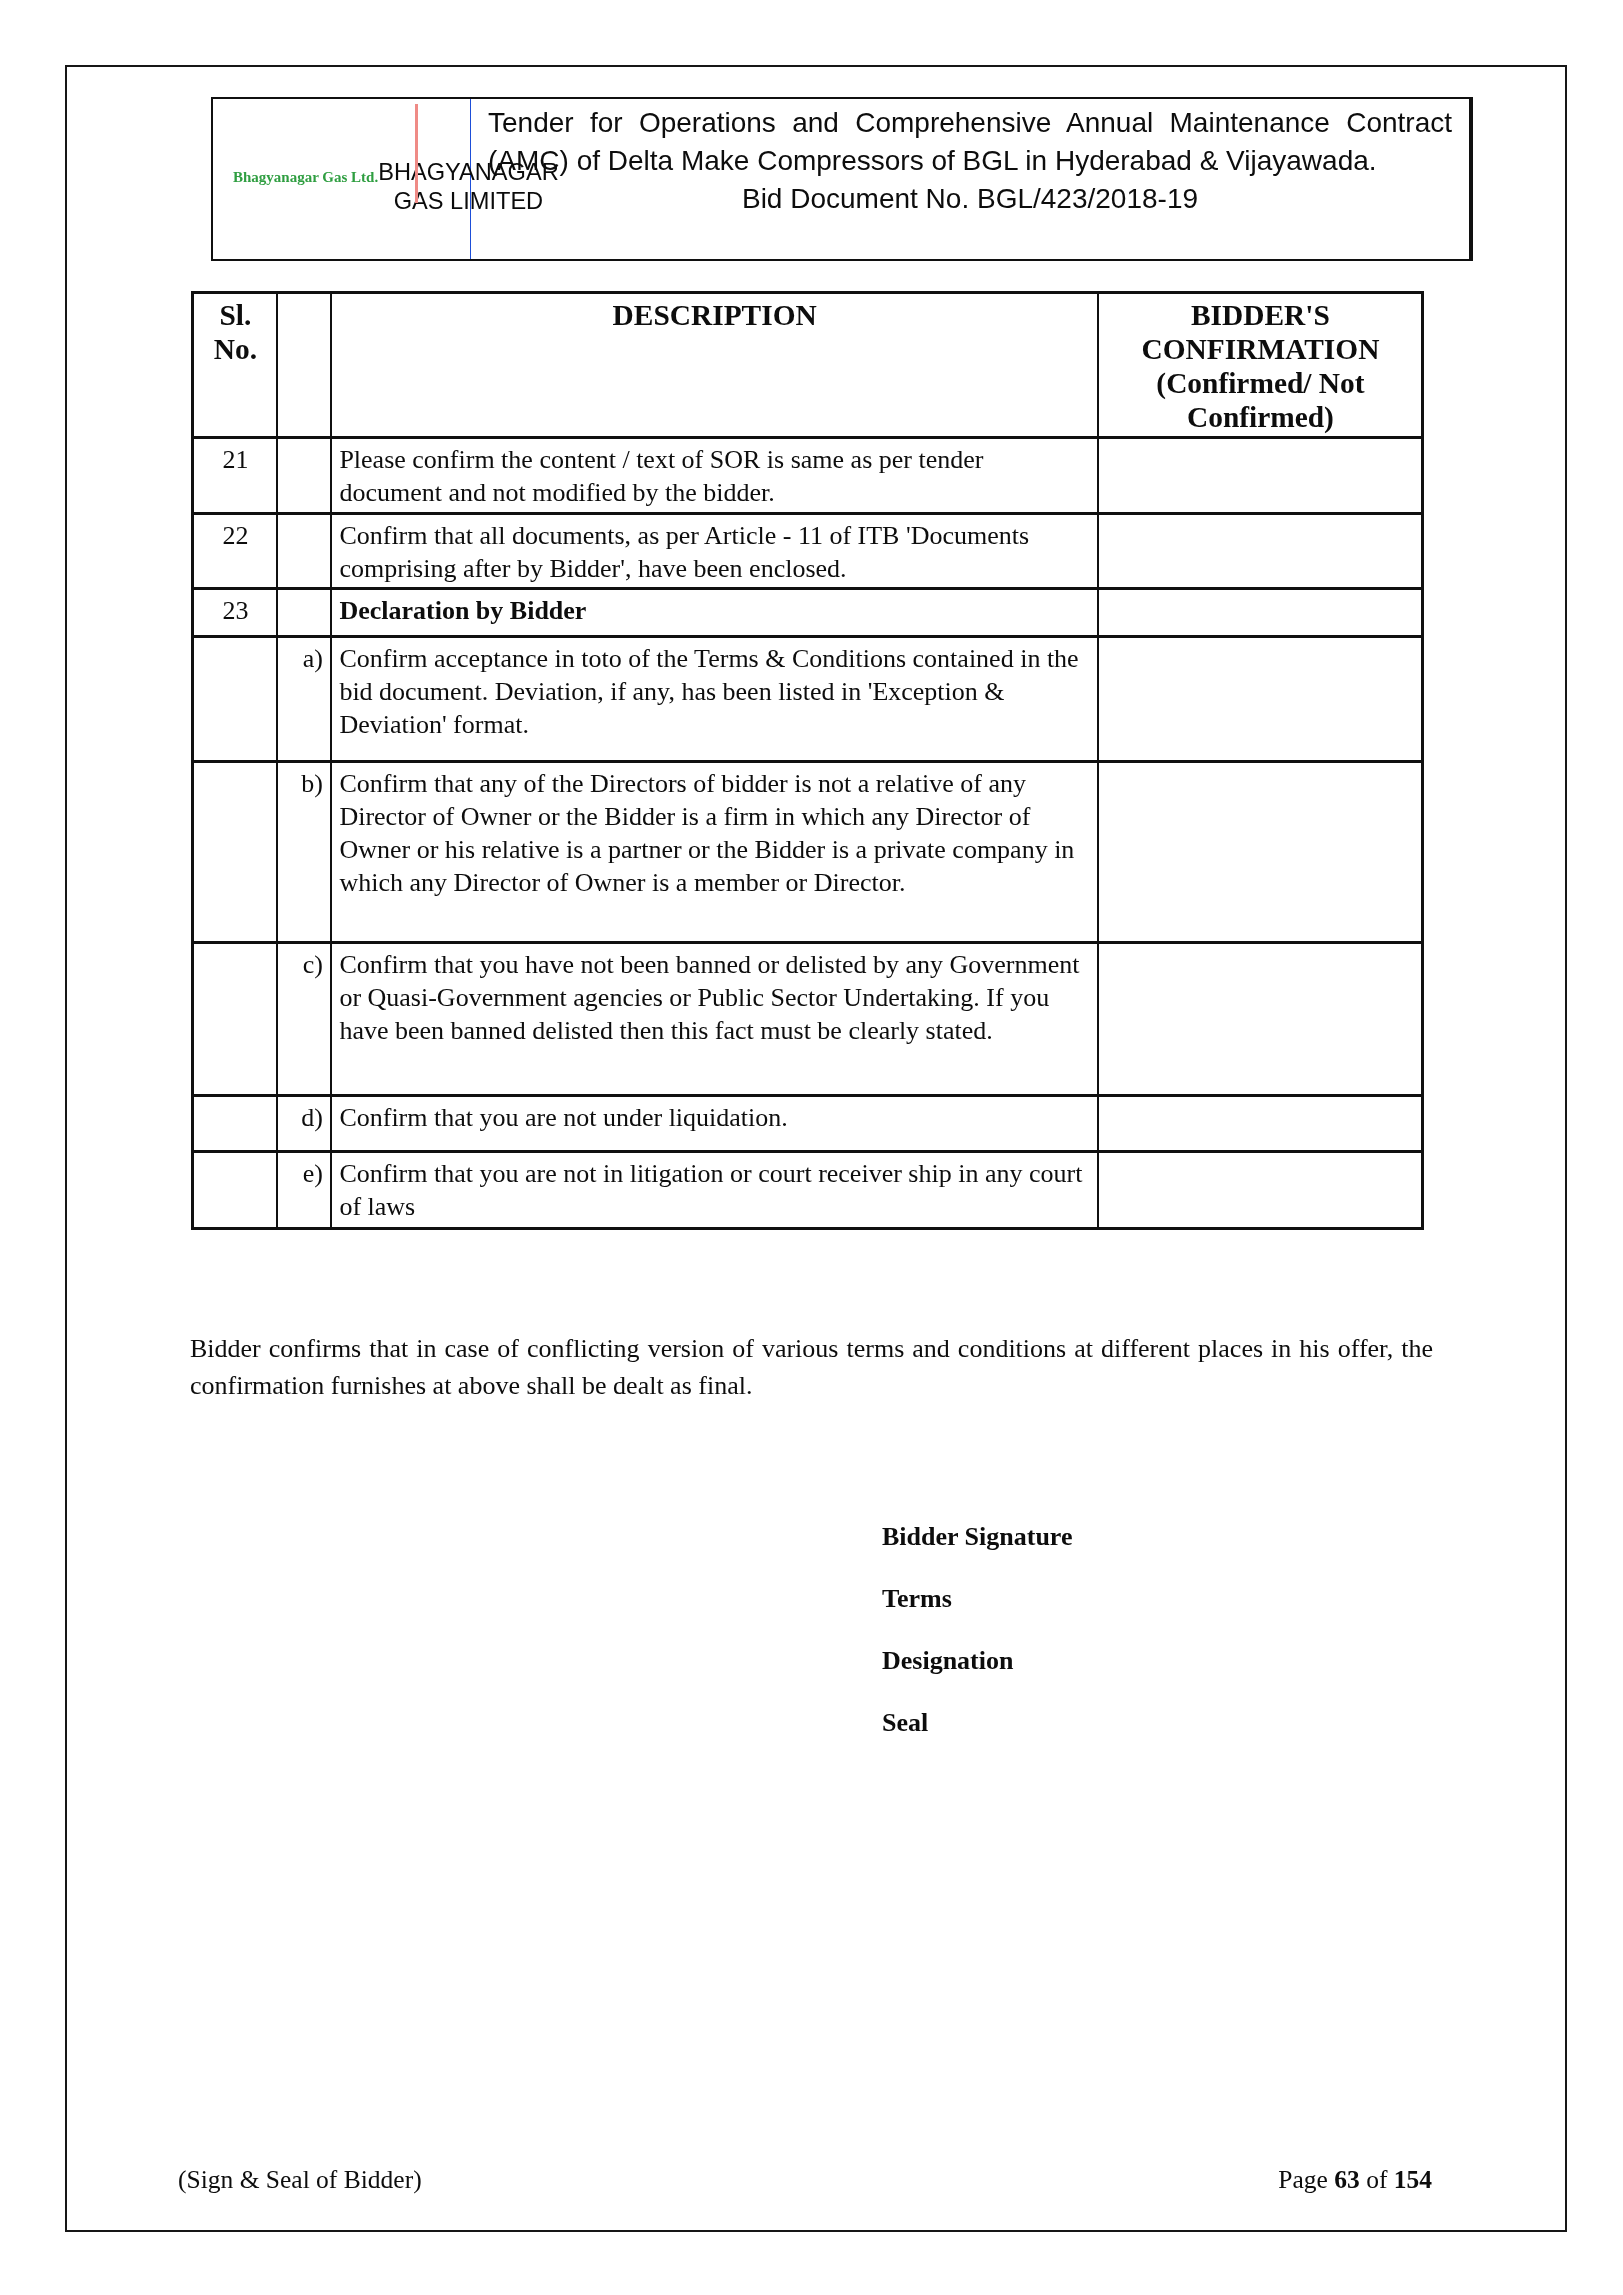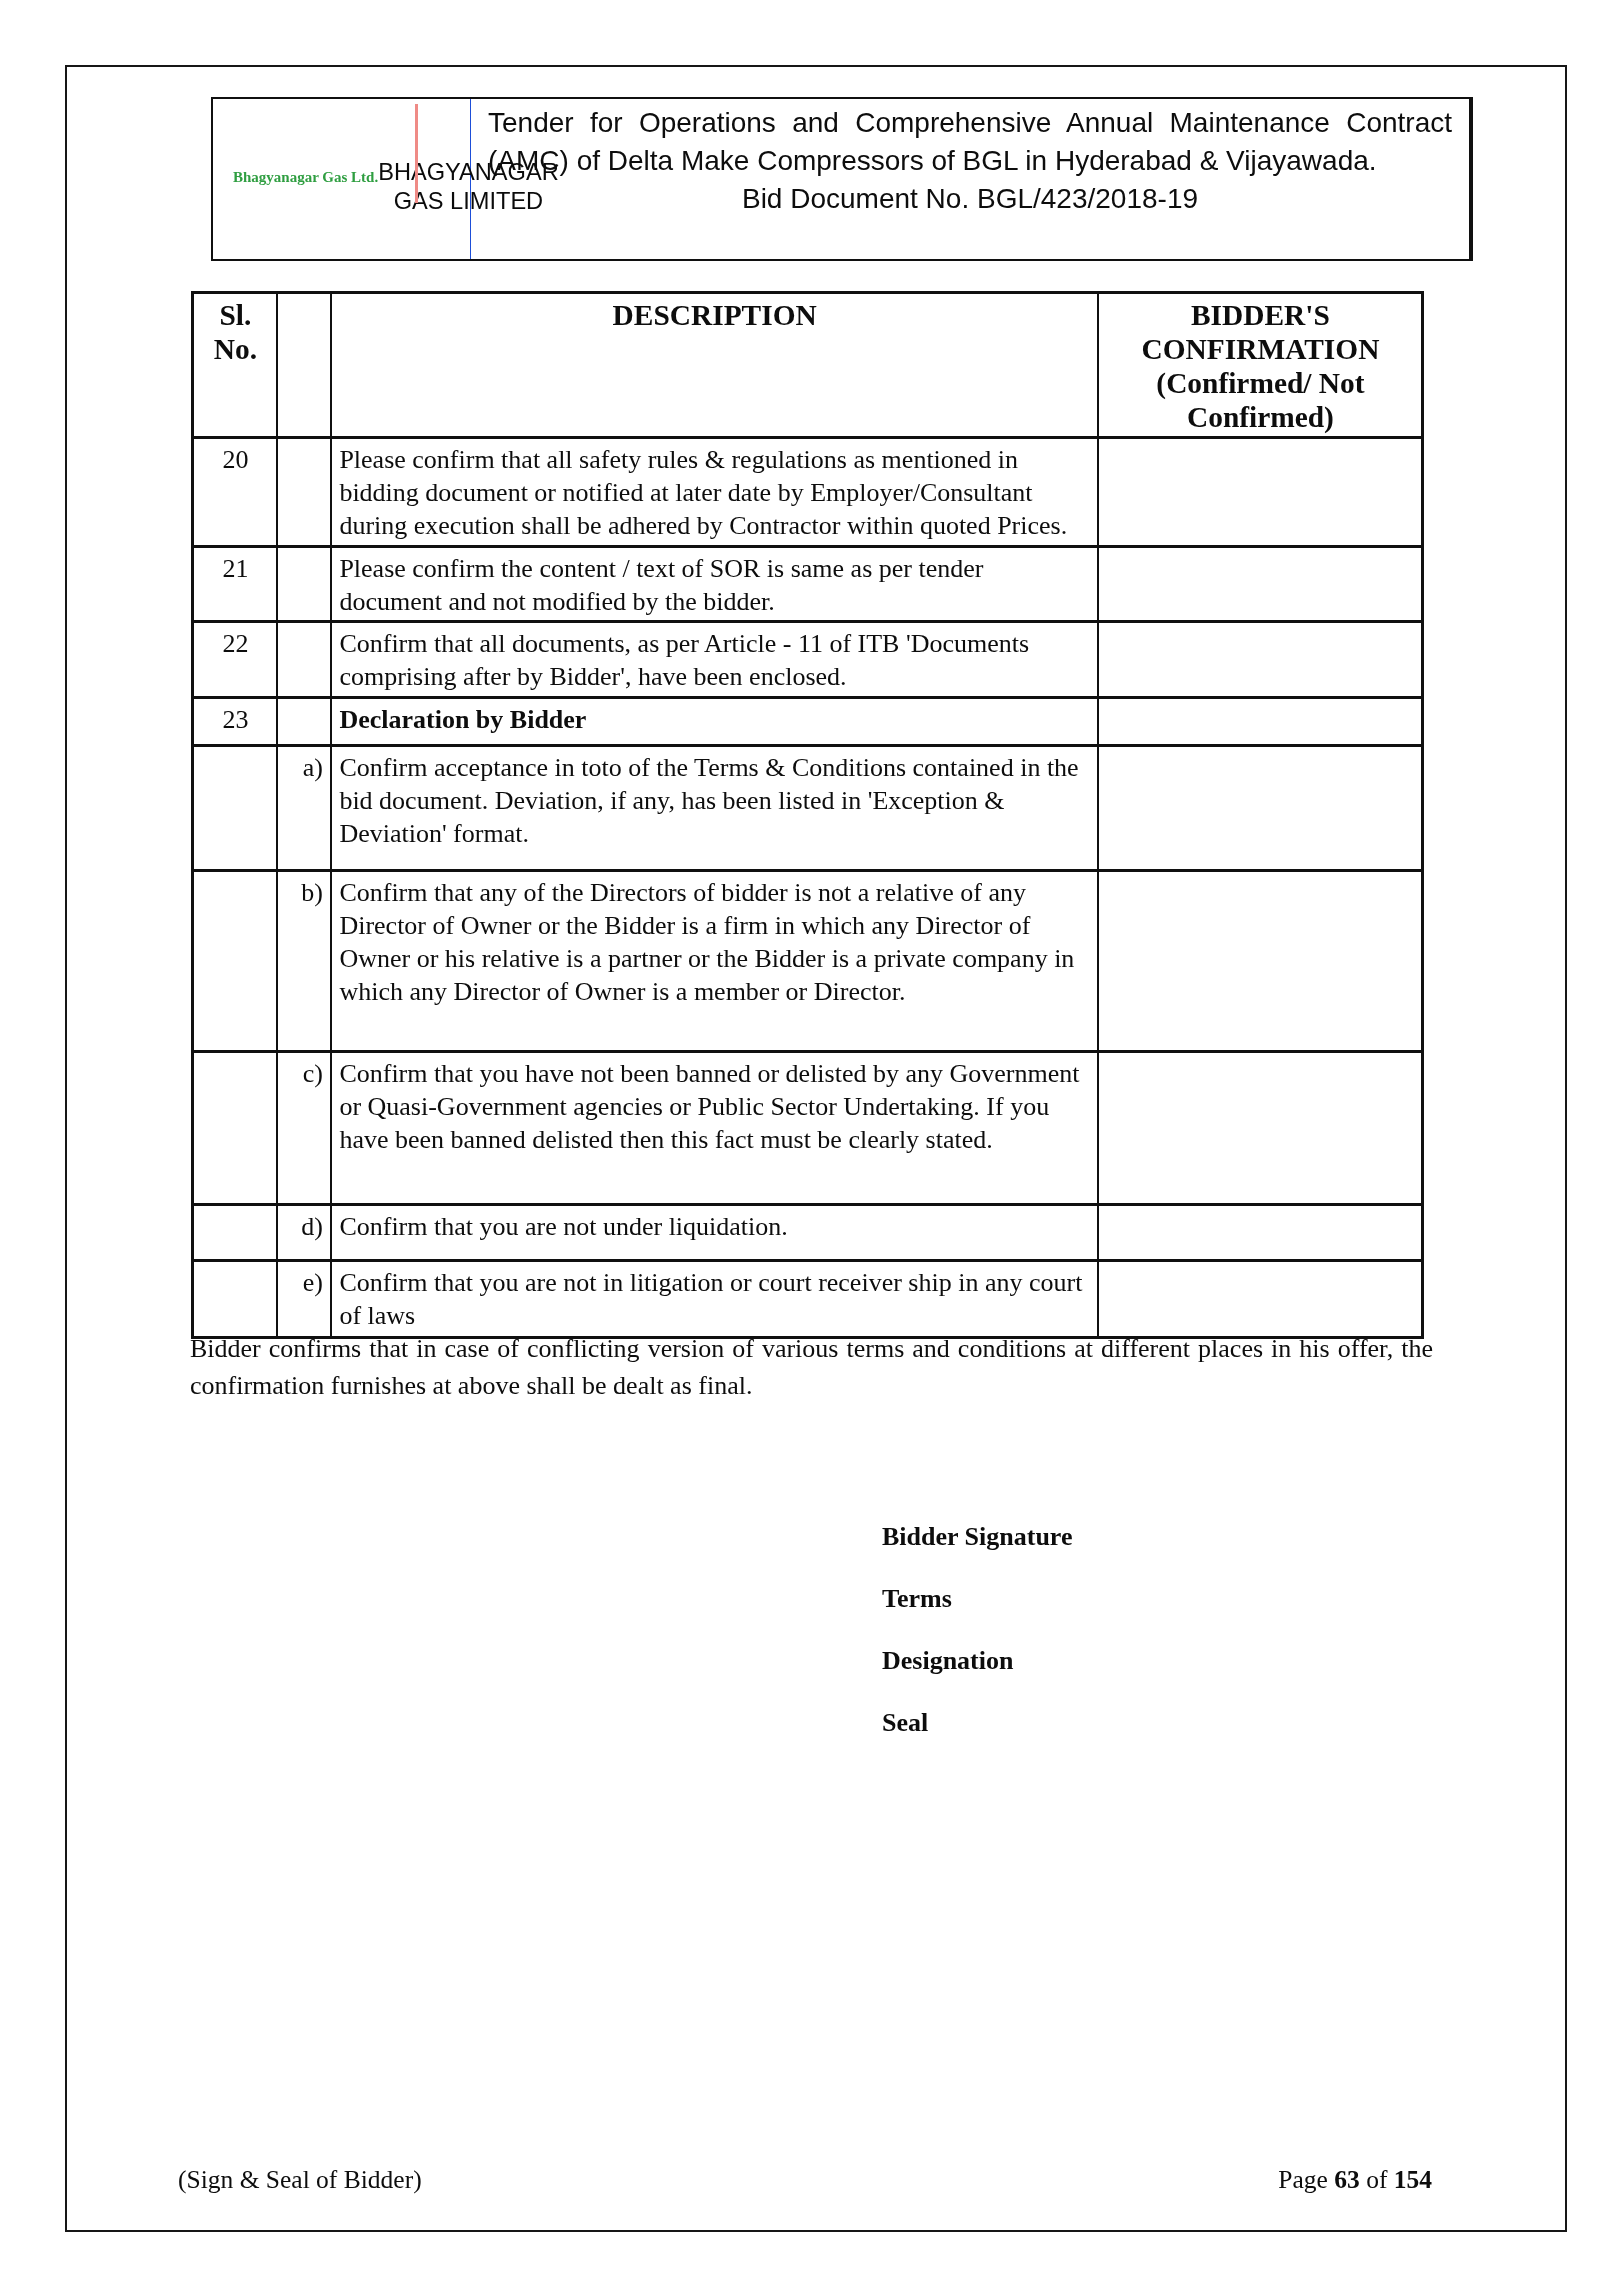--- a/index.html
+++ b/index.html
@@ -88,26 +88,20 @@
       <col style="width:767px">
       <col style="width:325px">
     </colgroup>
   <tbody>
       <tr style="height:137px">
     <td class="th">Sl. No.</td>
     <td></td>
     <td class="th hdr-desc">DESCRIPTION</td>
     <td class="th hdr-conf">BIDDER'S CONFIRMATION (Confirmed/ Not Confirmed)</td>
   </tr>
-  <tr style="height:97px">
-    <td class="c-sl">20</td>
-    <td class="c-letter"></td>
-    <td>Please confirm that all safety rules &amp; regulations as mentioned in bidding document or notified at later date by Employer/Consultant during execution shall be adhered by Contractor within quoted Prices.</td>
-    <td class="c-conf"></td>
-  </tr>
   <tr style="height:66px">
     <td class="c-sl">21</td>
     <td class="c-letter"></td>
     <td>Please confirm the content / text of SOR is same as per tender document and not modified by the bidder.</td>
     <td class="c-conf"></td>
   </tr>
   <tr style="height:64px">
     <td class="c-sl">22</td>
     <td class="c-letter"></td>
     <td>Confirm that all documents, as per Article - 11 of ITB 'Documents comprising after by Bidder', have been enclosed.</td>

